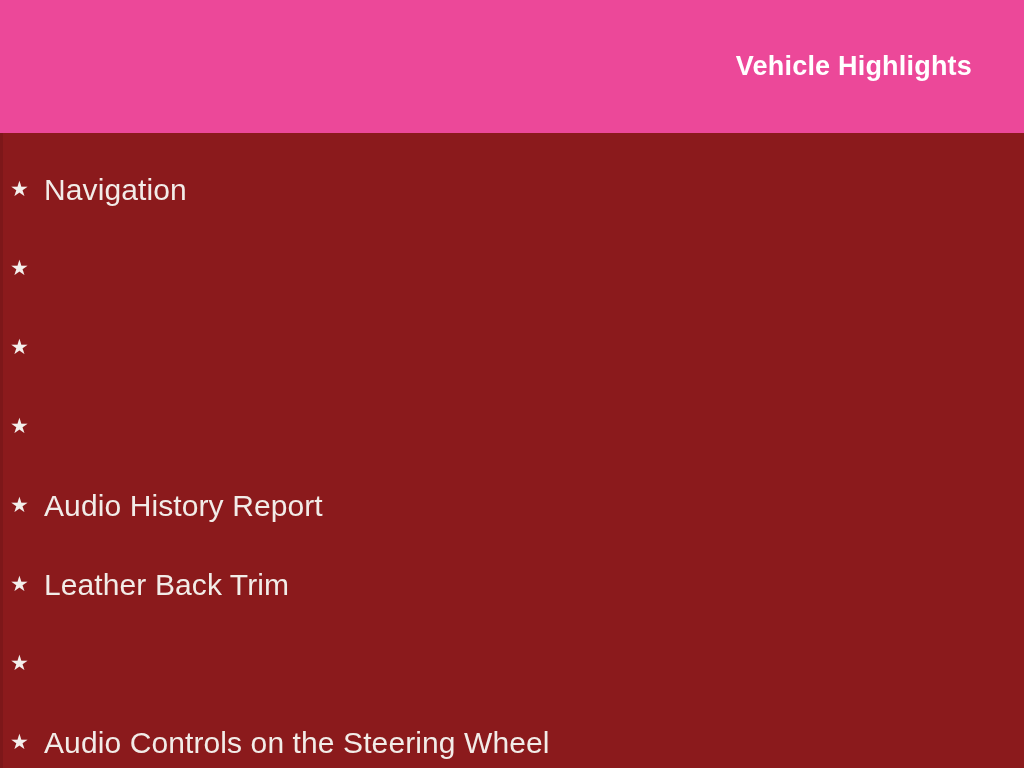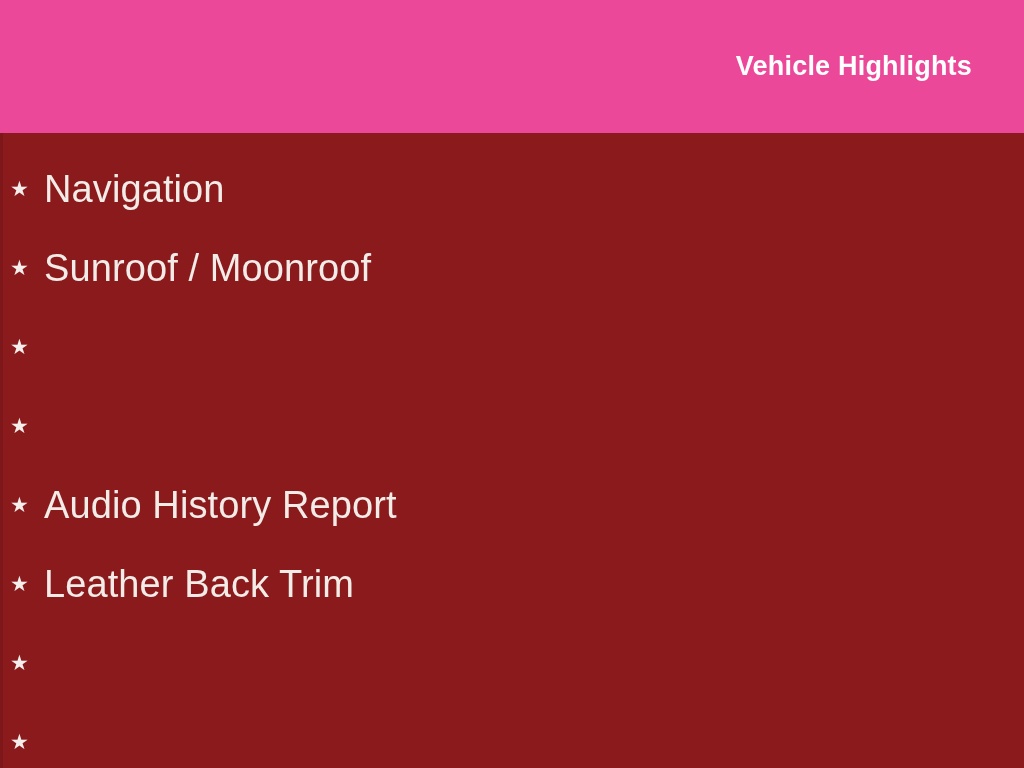--- a/index.html
+++ b/index.html
@@ -87,21 +87,21 @@
     font-size: 21px;
     line-height: 1;
     color: #f4efec;
     text-align: left;
     position: relative;
     top: -1px;
   }
 
   .highlight-label {
     font-family: "Liberation Sans", sans-serif;
-    font-size: 38px;
+    font-size: 30px;
     font-weight: 300;
     letter-spacing: 0.1px;
     color: #f2ece8;
     line-height: 1.05;
   }
 </style>
 </head>
 <body>
 
 <div id="slide">
@@ -114,21 +114,20 @@
 
   <ul id="highlights-list">
 
     <li class="highlight-item">
       <span class="bullet-star">★</span>
       <span class="highlight-label">Navigation</span>
     </li>
 
     <li class="highlight-item">
       <span class="bullet-star">★</span>
-      <span class="highlight-label">Sunroof / Moonroof</span>
     </li>
 
     <li class="highlight-item">
       <span class="bullet-star">★</span>
     </li>
 
     <li class="highlight-item">
       <span class="bullet-star">★</span>
     </li>
 
@@ -141,17 +140,18 @@
       <span class="bullet-star">★</span>
       <span class="highlight-label">Leather Back Trim</span>
     </li>
 
     <li class="highlight-item">
       <span class="bullet-star">★</span>
     </li>
 
     <li class="highlight-item">
       <span class="bullet-star">★</span>
+      <span class="highlight-label">Audio Controls on the Steering Wheel</span>
     </li>
 
   </ul>
 
 </div>
 
 </body></html>

